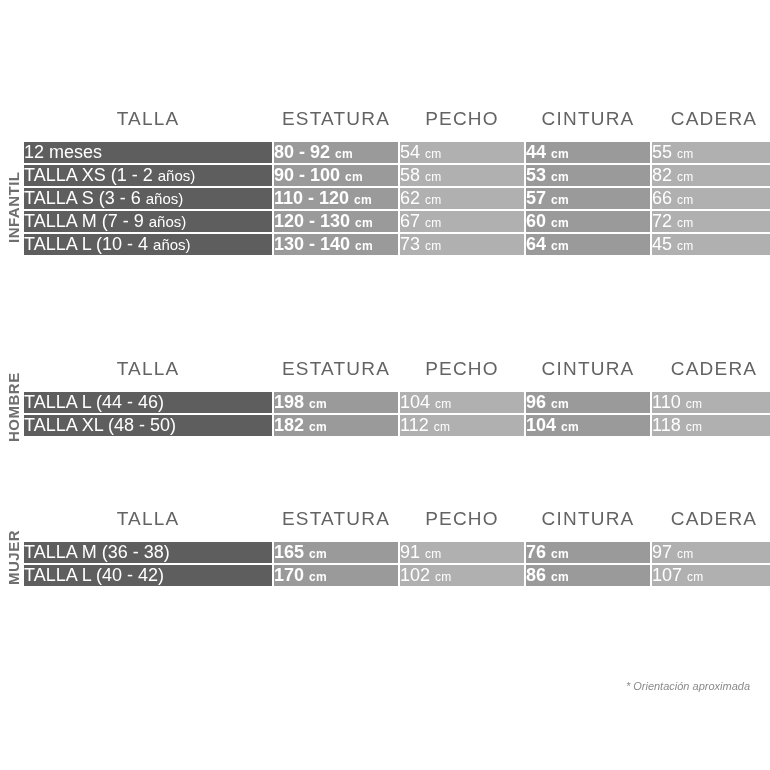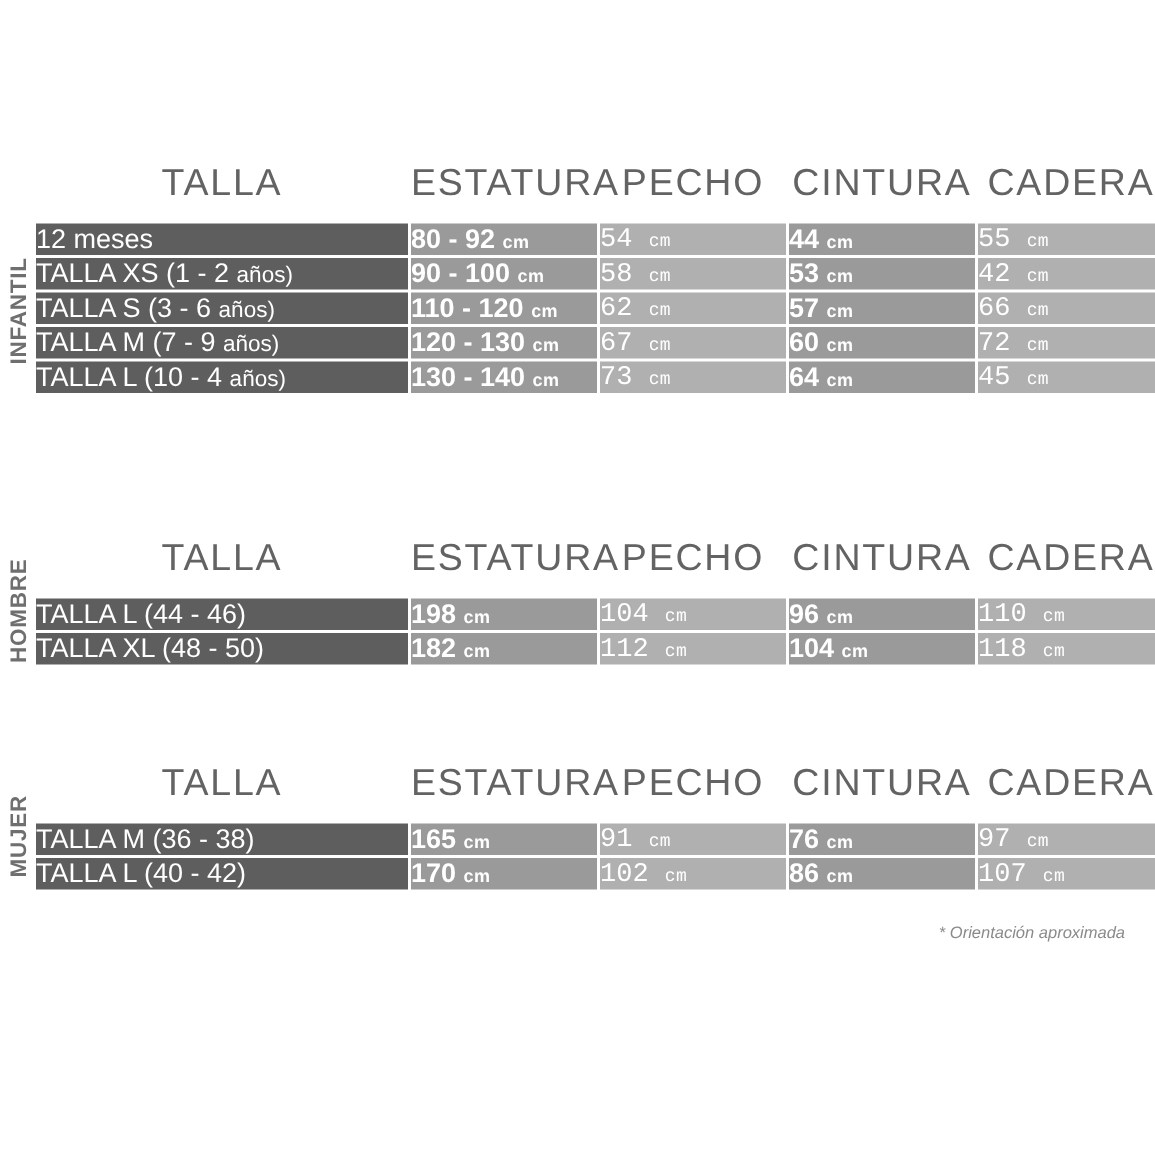--- a/index.html
+++ b/index.html
@@ -52,42 +52,42 @@
   }
   table.sz col.c0 { width: 248px; }
   table.sz col.c1 { width: 124px; }
   table.sz col.c2 { width: 124px; }
   table.sz col.c3 { width: 124px; }
   table.sz col.c4 { width: 124px; }
 
   table.sz thead th {
     background: #ffffff;
     color: #636363;
-    font-size: 25px;
+    font-size: 19px;
     font-weight: normal;
     letter-spacing: 1.2px;
     padding: 6px 0 10px 0;
   }
   table.sz thead th.blank { }
 
   table.sz td {
     height: 16px;
     text-align: left;
     vertical-align: middle;
     font-size: 18px;
     color: #ffffff;
     padding: 0;
     white-space: nowrap;
   }
   td.size-cell {
     background: #5e5e5e;
     font-size: 18px;
   }
   td.val-cell-a { background: #9a9a9a; font-weight: bold; }
-  td.val-cell-b { background: #b0b0b0; font-family: Liberation Mono, monospace; }
+  td.val-cell-b { background: #b0b0b0; }
   .unit {
     font-size: 12px;
     letter-spacing: .2px;
   }
   .sub {
     font-size: 15px;
   }
 
   .footnote {
     position: absolute;
@@ -127,21 +127,21 @@
           <td class="val-cell-a"><span>80 - 92</span> <span class="unit">cm</span></td>
           <td class="val-cell-b"><span>54</span> <span class="unit">cm</span></td>
           <td class="val-cell-a"><span>44</span> <span class="unit">cm</span></td>
           <td class="val-cell-b"><span>55</span> <span class="unit">cm</span></td>
         </tr>
         <tr>
           <td class="size-cell"><span>TALLA XS (1 - 2 </span><span class="sub">años)</span></td>
           <td class="val-cell-a"><span>90 - 100</span> <span class="unit">cm</span></td>
           <td class="val-cell-b"><span>58</span> <span class="unit">cm</span></td>
           <td class="val-cell-a"><span>53</span> <span class="unit">cm</span></td>
-          <td class="val-cell-b"><span>42</span> <span class="unit">cm</span></td>
+          <td class="val-cell-b"><span>82</span> <span class="unit">cm</span></td>
         </tr>
         <tr>
           <td class="size-cell"><span>TALLA S (3 - 6 </span><span class="sub">años)</span></td>
           <td class="val-cell-a"><span>110 - 120</span> <span class="unit">cm</span></td>
           <td class="val-cell-b"><span>62</span> <span class="unit">cm</span></td>
           <td class="val-cell-a"><span>57</span> <span class="unit">cm</span></td>
           <td class="val-cell-b"><span>66</span> <span class="unit">cm</span></td>
         </tr>
         <tr>
           <td class="size-cell"><span>TALLA M (7 - 9 </span><span class="sub">años)</span></td>
@@ -230,15 +230,15 @@
           <td class="size-cell">TALLA L (40 - 42)</td>
           <td class="val-cell-a"><span>170</span> <span class="unit">cm</span></td>
           <td class="val-cell-b"><span>102</span> <span class="unit">cm</span></td>
           <td class="val-cell-a"><span>86</span> <span class="unit">cm</span></td>
           <td class="val-cell-b"><span>107</span> <span class="unit">cm</span></td>
         </tr>
       </tbody>
     </table>
   </div>
 
-  <div class="footnote" style="top:616px;">* Orientación aproximada</div>
+  <div class="footnote" style="top:680px;">* Orientación aproximada</div>
 
 </div>
 
 </body></html>

